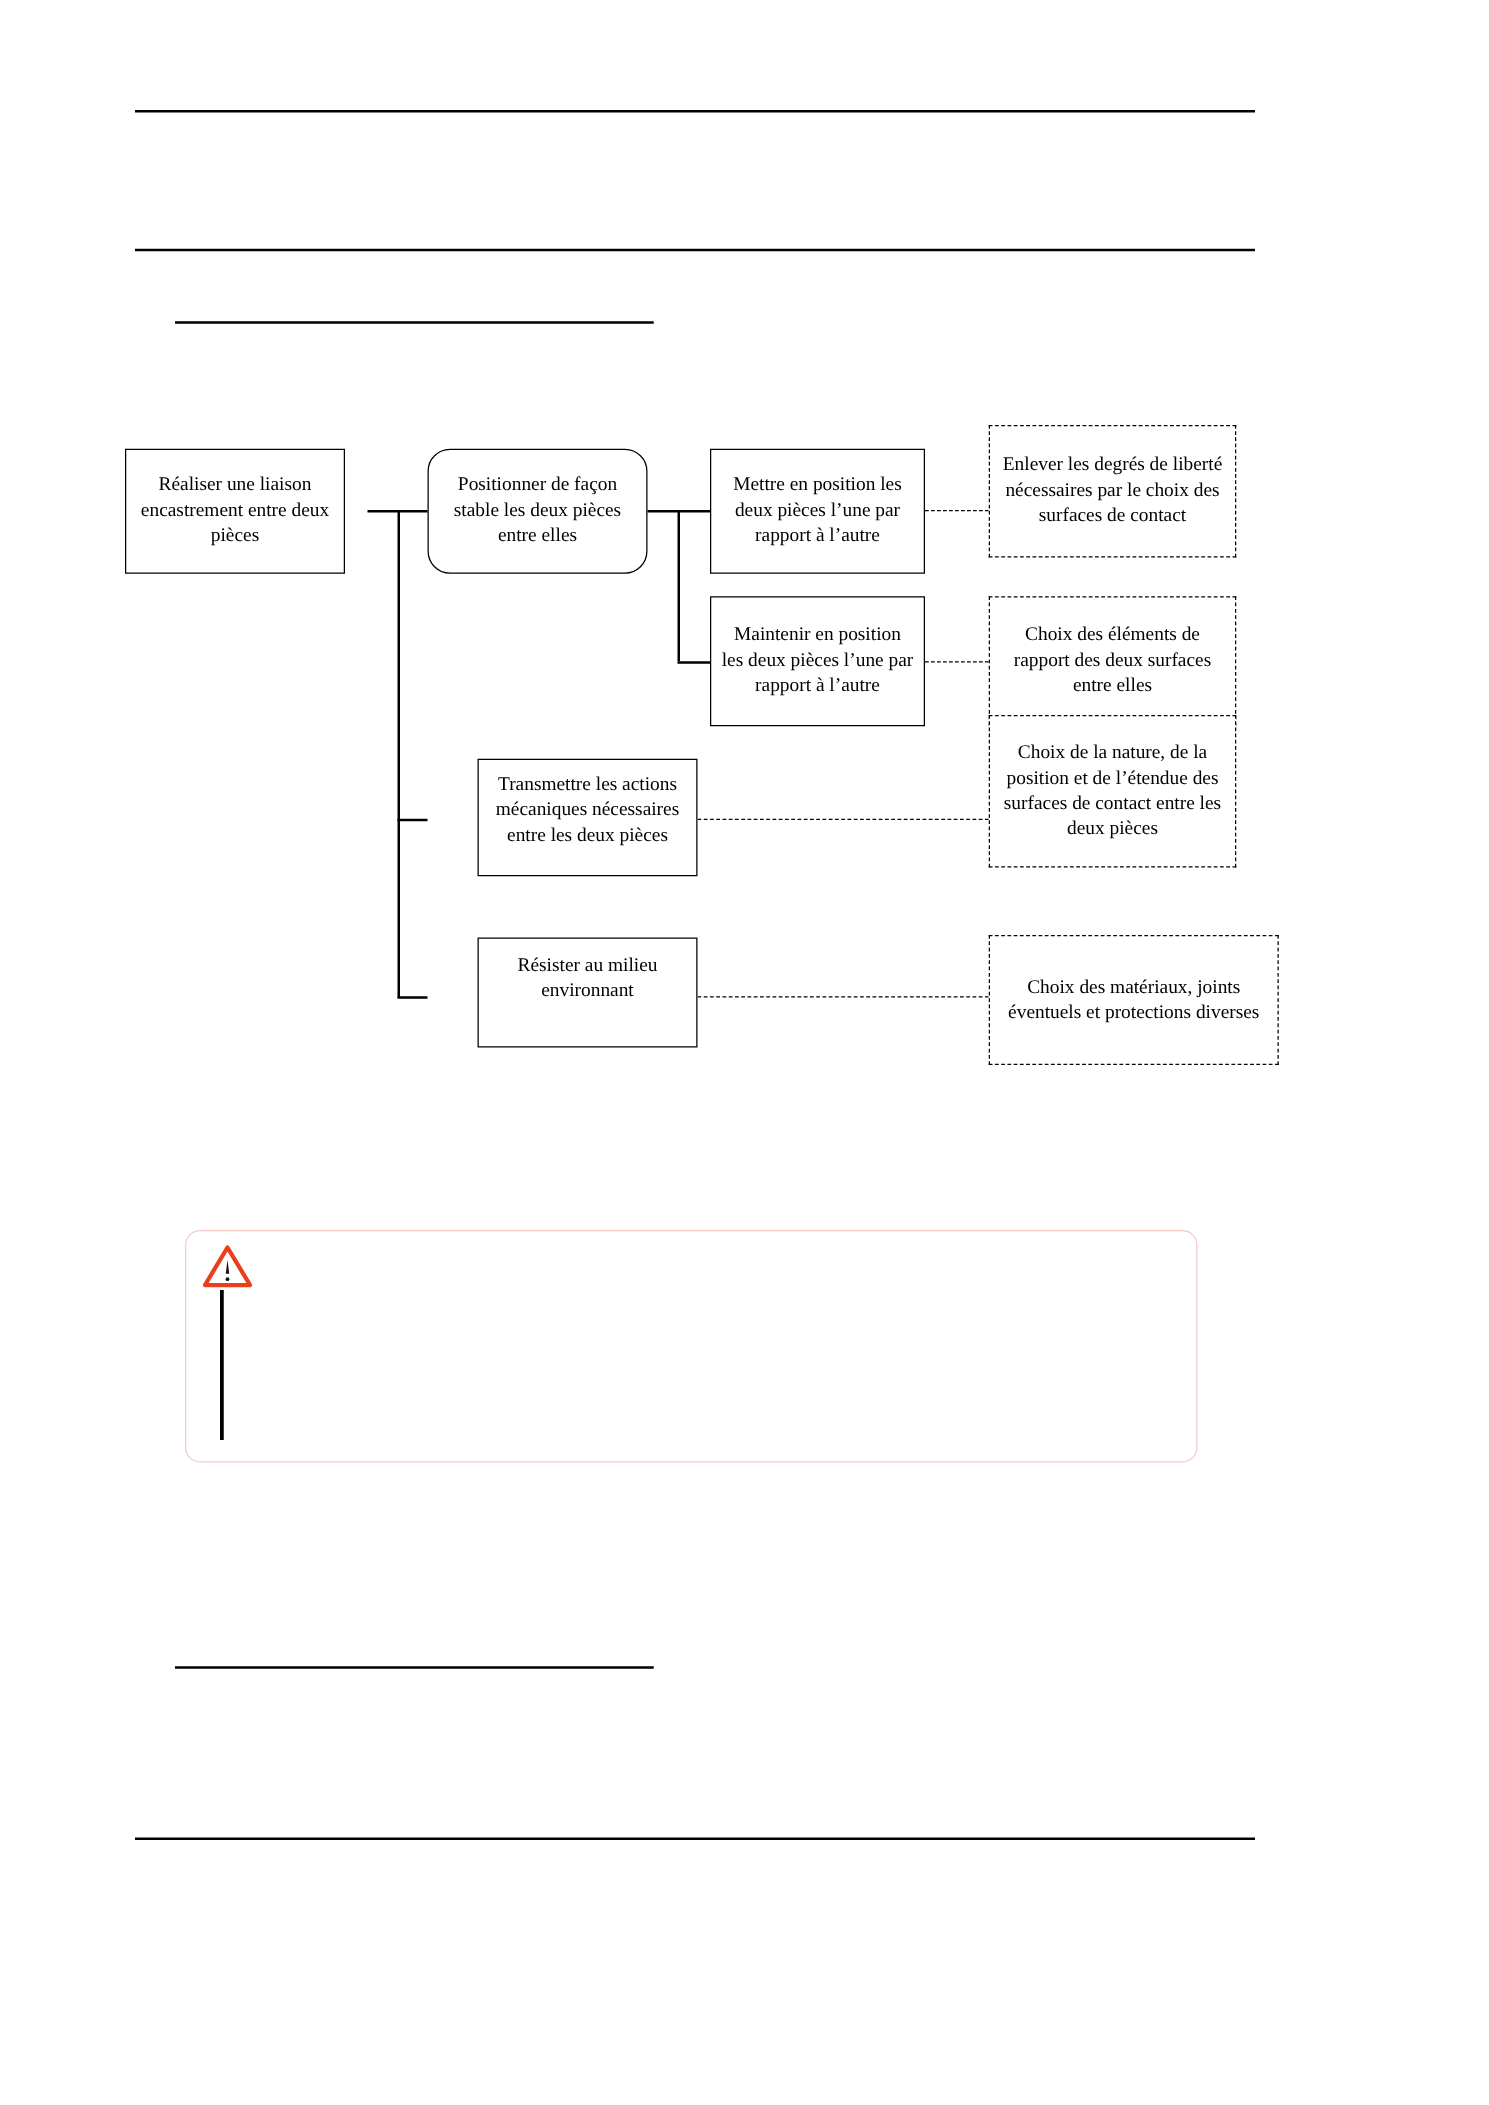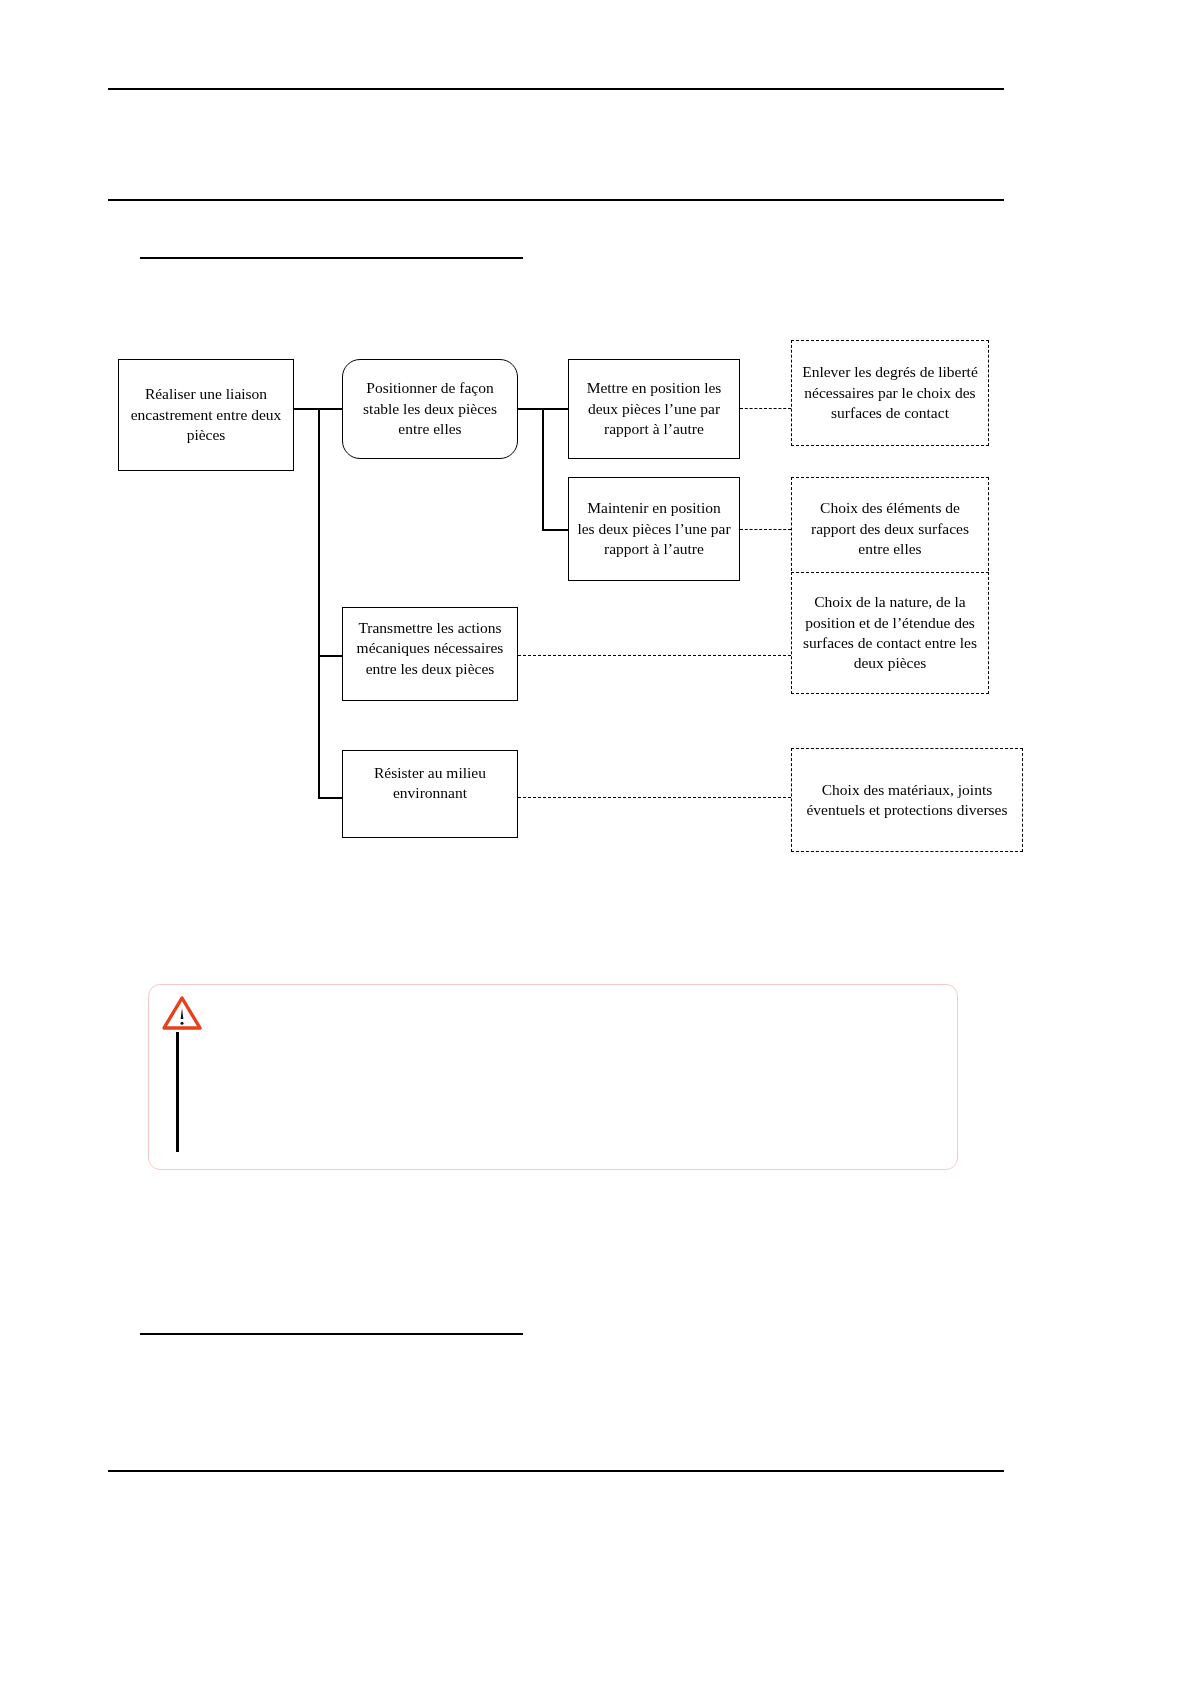--- a/index.html
+++ b/index.html
@@ -51,33 +51,33 @@
   }
   .node.solid {
     border: 1.6px solid #000000;
   }
   .node.dashed {
     border: 1.8px dashed #000000;
   }
   .node span { display: block; width: 100%; }
 
   
-  .n-root      { left: 118px; top: 359px;  width: 176px; height: 112px; }
+  .n-root      { left: 100px; top: 359px;  width: 176px; height: 100px; }
   .n-l1-a      { left: 342px; top: 359px;  width: 176px; height: 100px; border-radius: 18px; }
   .n-l1-b      { left: 342px; top: 607px;  width: 176px; height: 94px;  }
   .n-l1-c      { left: 342px; top: 750px;  width: 176px; height: 88px;  }
   .n-l2-a      { left: 568px; top: 359px;  width: 172px; height: 100px; }
   .n-l2-b      { left: 568px; top: 477px;  width: 172px; height: 104px; }
   .n-r-a       { left: 791px; top: 340px;  width: 198px; height: 106px; }
   .n-r-b       { left: 791px; top: 477px;  width: 198px; height: 104px; }
   .n-r-c       { left: 791px; top: 572px;  width: 198px; height: 122px; }
   .n-r-d       { left: 791px; top: 748px;  width: 232px; height: 104px; }
 
   
-  .n-l1-c, .n-l1-b { align-items: flex-start; padding-top: 10px; }
+  .n-l1-c, .n-l1-b { align-items: flex-start; padding-top: 10px; margin-left: 40px; }
   .n-l1-c { padding-top: 12px; }
 
   
   .line { position: absolute; background: #000000; }
   .line.h { height: 1.6px; }
   .line.v { width: 1.6px; }
 
   .dline { position: absolute; }
   .dline.h {
     height: 0;

